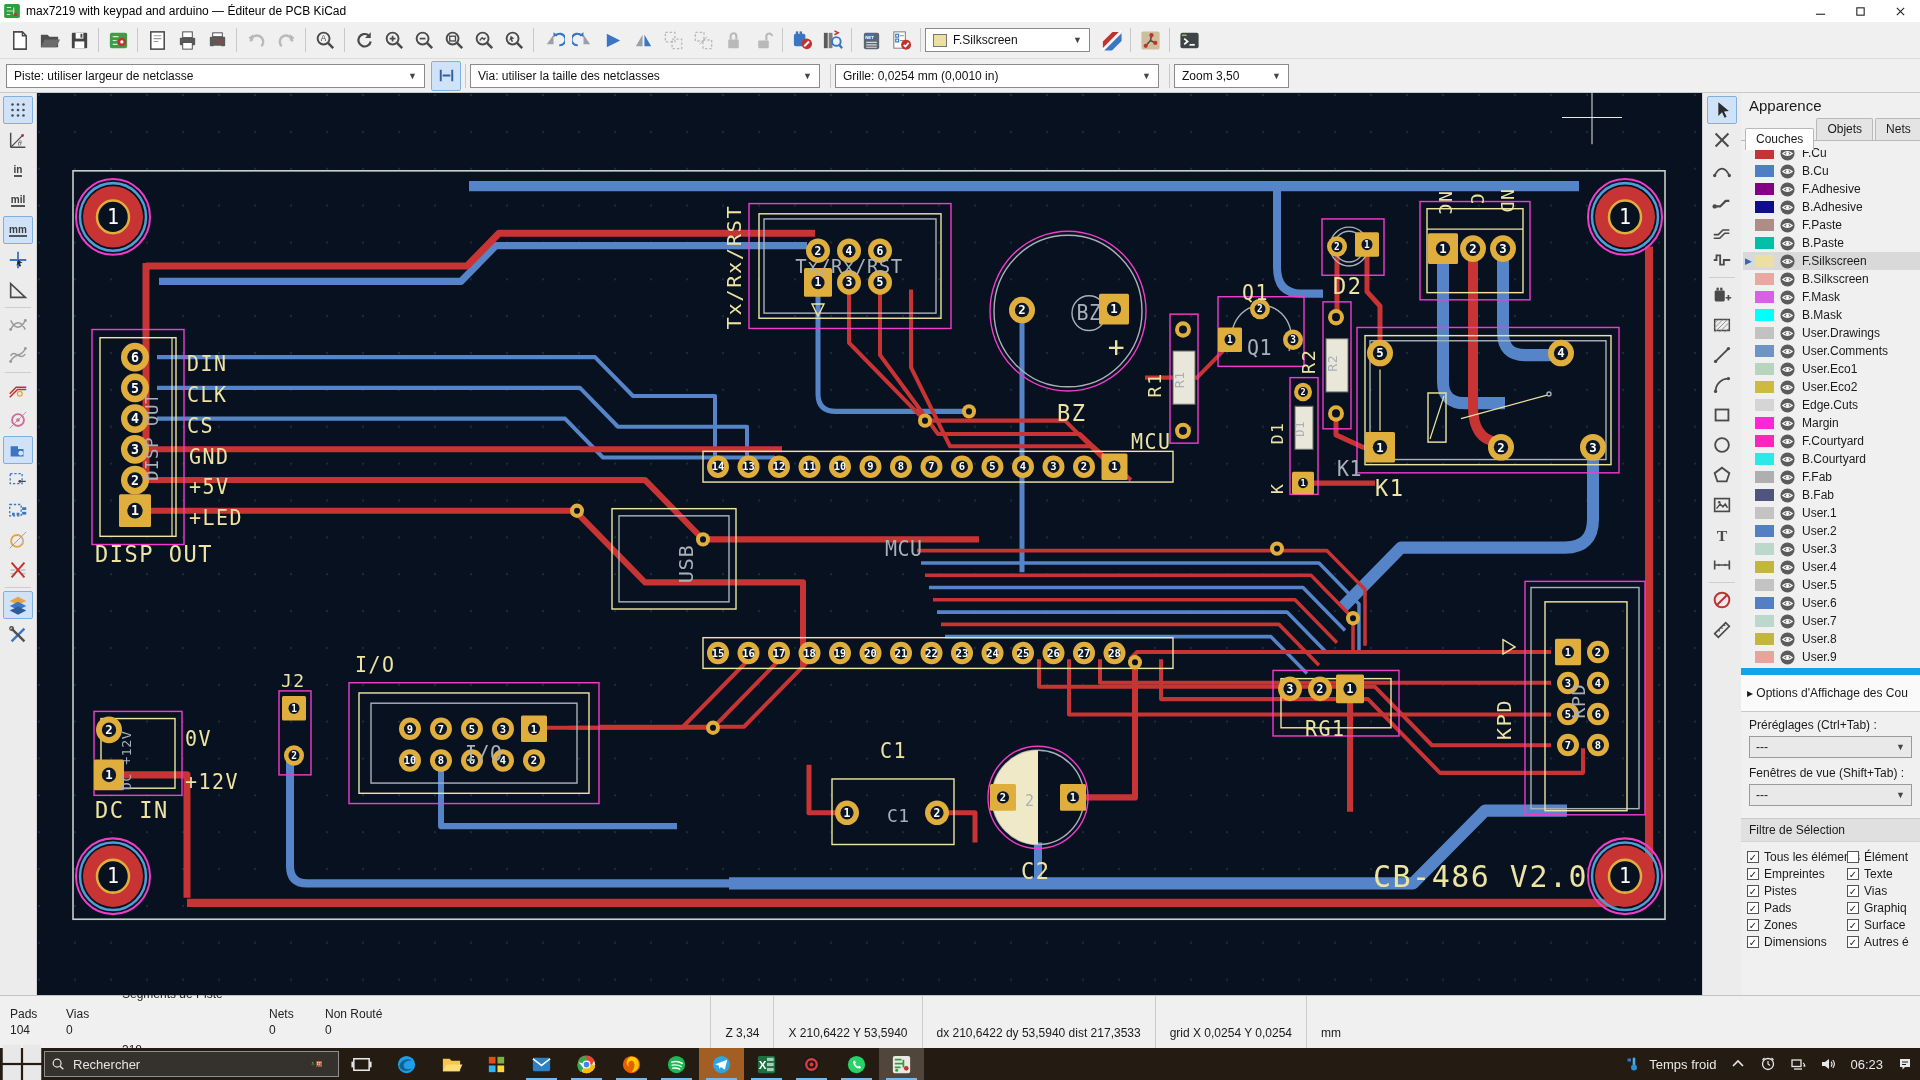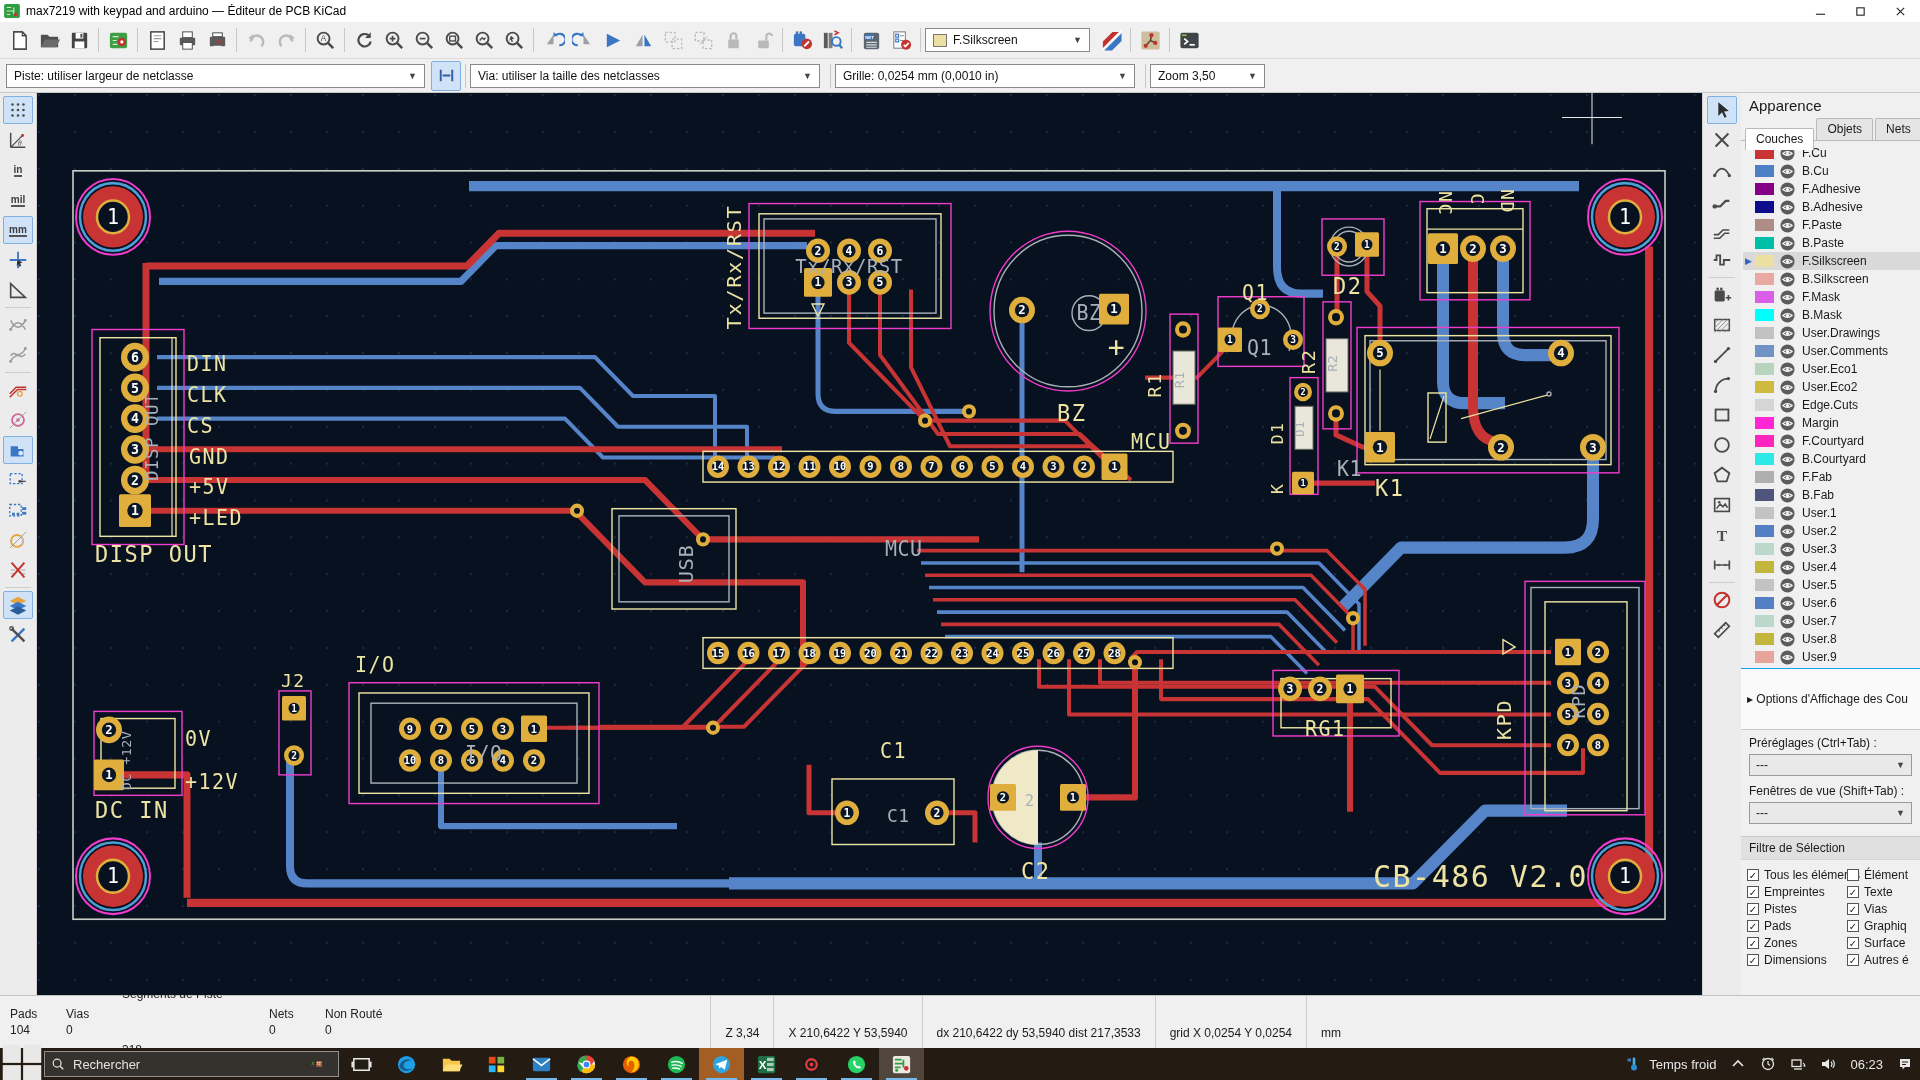--- a/index.html
+++ b/index.html
@@ -48,21 +48,21 @@
   #tabs { display:flex; border-bottom:1px solid #b9b9b9; padding-left:4px; }
   .tab { padding:3px 10px 4px; border:1px solid #b9b9b9; border-bottom:none; margin-right:2px; background:#e4e4e4; border-radius:2px 2px 0 0; font-size:12px;}
   .tab.active { background:#fff; position:relative; top:10px; }
   #layers { flex:0 0 auto; padding:3px 0 2px 2px; background:#f0f0f0; }
   .layer-row { display:flex; align-items:center; height:18px; padding-left:2px; }
   .layer-row.sel { background:#d9d9d9; }
   .layer-row .lsel { width:10px; font-size:9px; color:#2f66c0; }
   .layer-row .lswatch { width:19px; height:12px; margin-right:6px; }
   .layer-row .leye { width:15px; height:15px; margin-right:7px; }
   .layer-row .lname { font-size:12px; }
-  #options-link { border-top:1px solid #0ea5e9; border-bottom:1px solid #c9c9c9; background:#fafafa; padding:23px 6px; white-space:nowrap; overflow:hidden; }
+  #options-link { border-top:7px solid #0ea5e9; border-bottom:1px solid #c9c9c9; background:#fafafa; padding:11px 6px; white-space:nowrap; overflow:hidden; }
   .sec-label { padding:6px 8px 2px; }
   .pcombo { margin:2px 8px; height:22px; background:#e9e9e9; border:1px solid #9a9a9a; display:flex; align-items:center; padding:0 6px; }
   .pcombo .arr { margin-left:auto; font-size:9px; color:#444; }
   #filter-title { margin-top:10px; background:#e0e0e0; border-top:1px solid #c9c9c9; border-bottom:1px solid #d5d5d5; padding:4px 8px; }
   #filters { display:flex; padding:6px 0 0 6px; }
   .fcol { display:flex; flex-direction:column; }
   .fcol.c1 { width:100px; }
   .fcol.c2 { width:70px; overflow:hidden; }
   .fitem { display:flex; align-items:center; height:17px; white-space:nowrap; }
   .cb { width:12px; height:12px; border:1px solid #555; background:#fff; margin-right:5px; font-size:10px; line-height:11px; text-align:center; color:#1a1a1a; flex:0 0 auto;}
@@ -366,21 +366,21 @@
         <svg viewBox="0 0 24 24">
           <path d="M6 6 V18 M18 6 V18 M8 12 H16" stroke="#2f5f9e" stroke-width="2"></path>
         </svg>
       </div>
     <div class="tsep"></div>
     <div class="combo" style="width:350px">
         <span>Via: utiliser la taille des netclasses</span>
         <span class="arr">▼</span>
       </div>
     <div class="tsep"></div>
-    <div class="combo" style="width:300px">
+    <div class="combo" style="width:324px">
         <span>Grille: 0,0254 mm (0,0010 in)</span>
         <span class="arr">▼</span>
       </div>
     <div class="tsep"></div>
     <div class="combo" style="width:115px">
         <span>Zoom 3,50</span>
         <span class="arr">▼</span>
       </div>
   </div>
 

